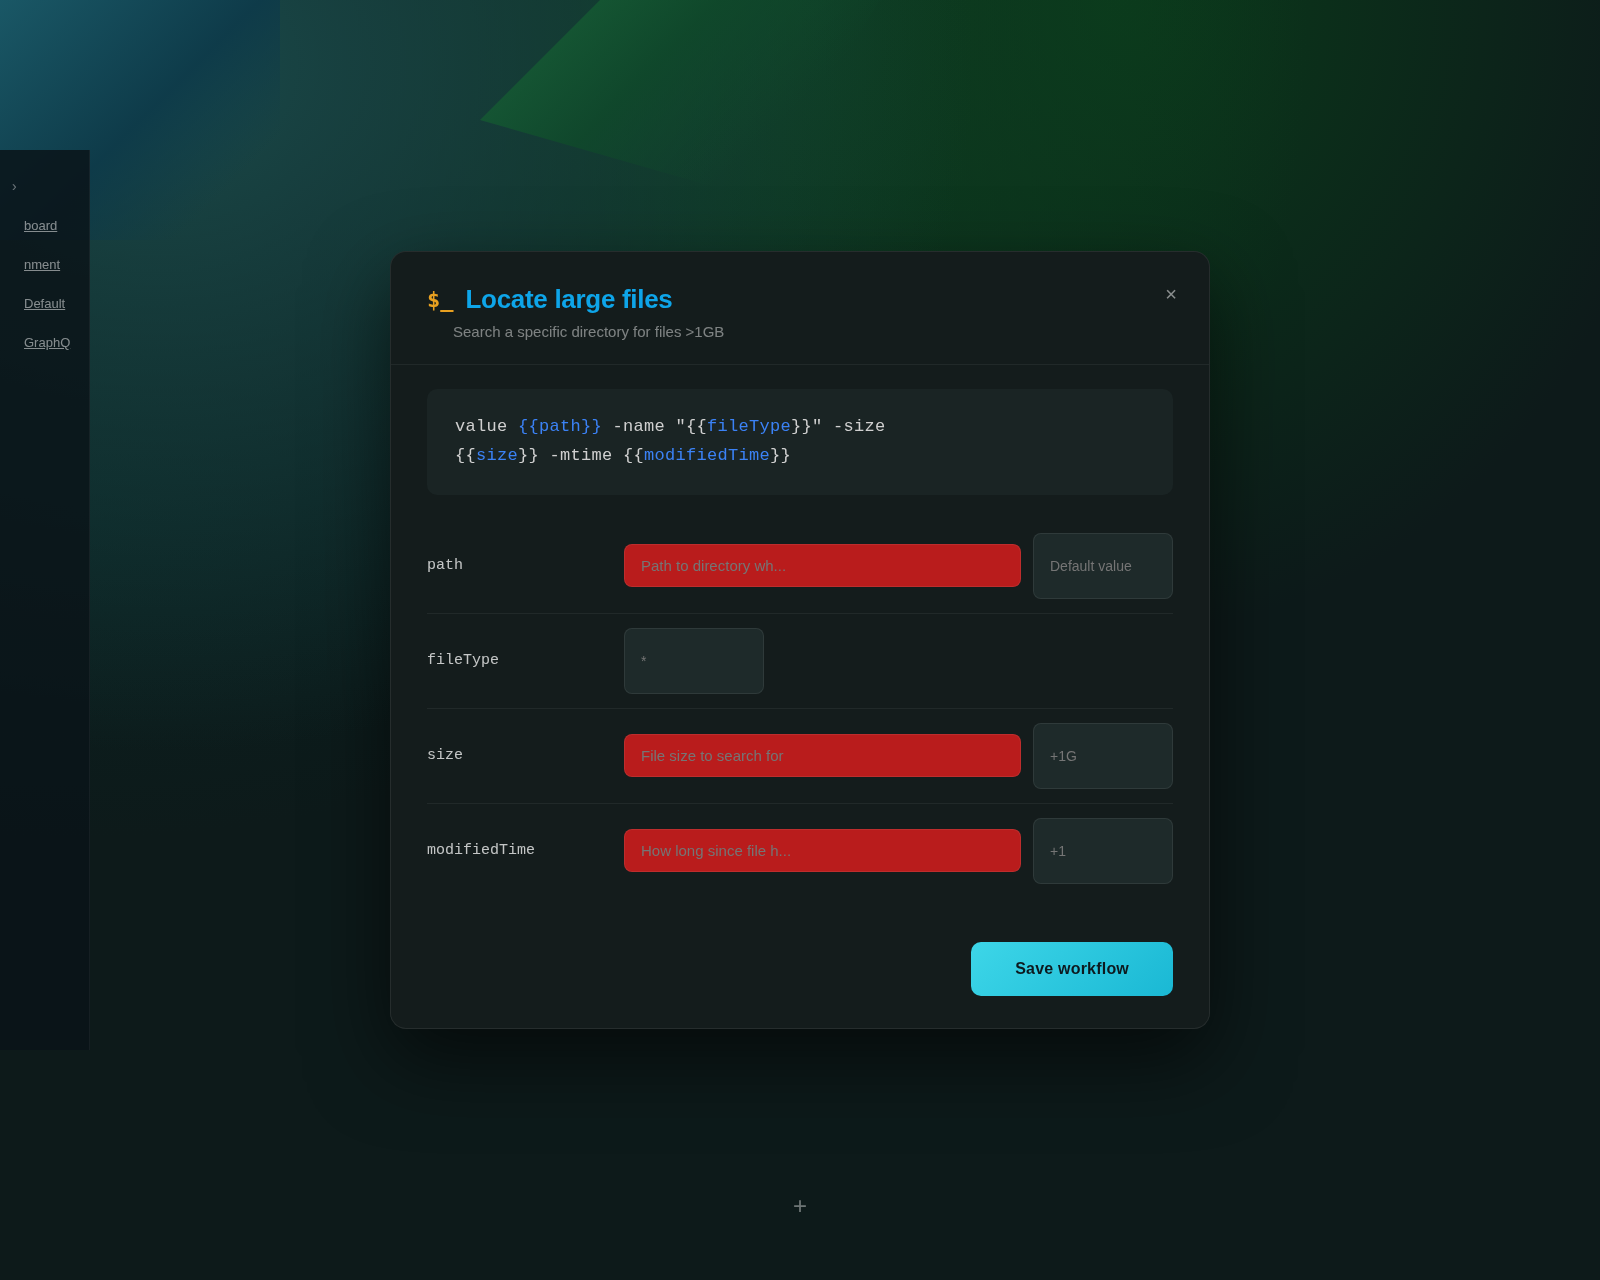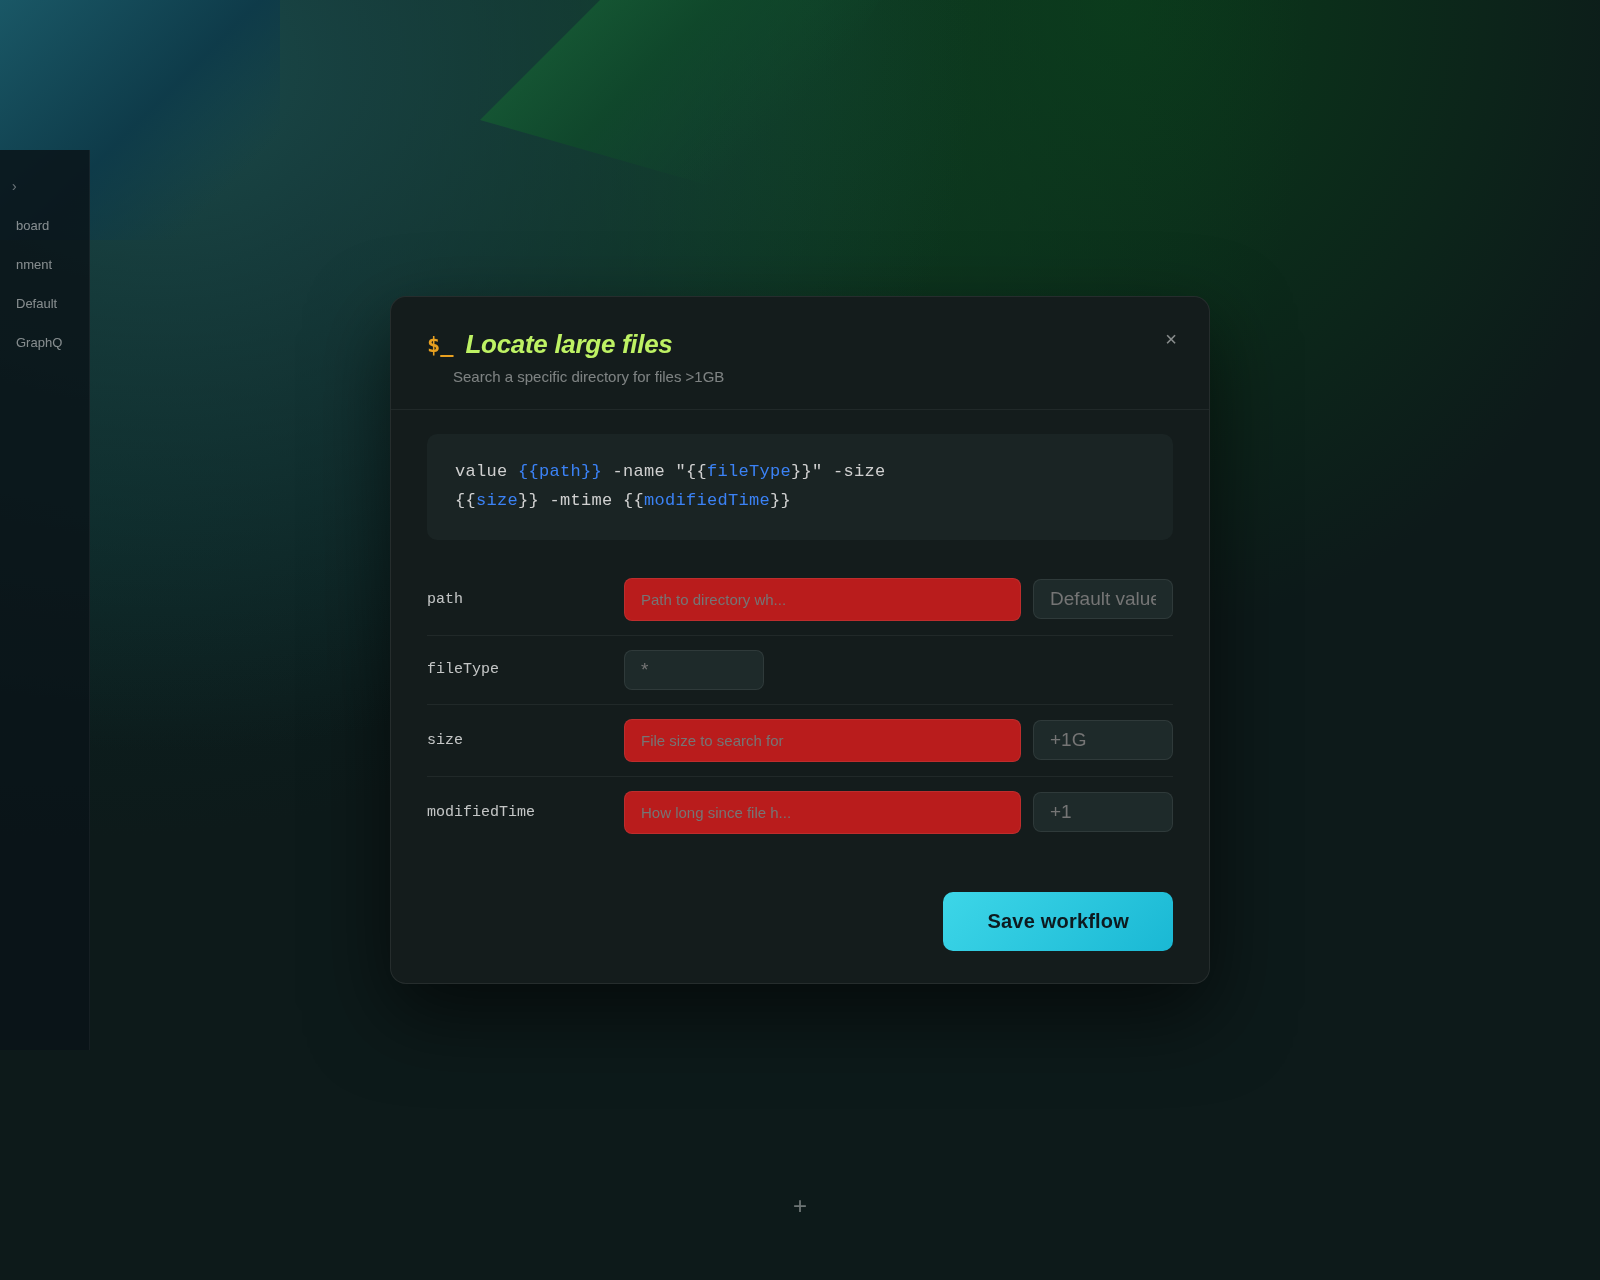--- a/index.html
+++ b/index.html
@@ -55,23 +55,24 @@
       border-right: 1px solid rgba(255,255,255,0.05);
       display: flex;
       flex-direction: column;
       padding: 20px 0;
       gap: 8px;
     }
 
     .sidebar-item-text {
       color: rgba(255,255,255,0.5);
       font-size: 13px;
-      padding: 8px 16px;
+      padding: 8px 24px;
       white-space: nowrap;
       overflow: hidden;
+      text-decoration: underline;
     }
 
     .sidebar-arrow {
       color: rgba(255,255,255,0.4);
       font-size: 14px;
       padding: 8px 12px;
     }
 
     .plus-button {
       position: absolute;
@@ -120,23 +121,22 @@
     .terminal-icon {
       color: #e8a020;
       font-size: 22px;
       font-family: monospace;
       font-weight: bold;
     }
 
     .modal-title {
       font-size: 26px;
       font-weight: 700;
-      color: #bef264;
+      color: #0ea5e9;
       letter-spacing: -0.3px;
-      font-style: italic;
     }
 
     .modal-subtitle {
       font-size: 15px;
       color: rgba(255,255,255,0.45);
       margin-left: 26px;
     }
 
     .close-btn {
       position: absolute;
@@ -203,40 +203,40 @@
       font-size: 15px;
       outline: none;
     }
 
     .param-default {
       width: 140px;
       flex-shrink: 0;
       background: #1e2a2a;
       border: 1px solid rgba(255,255,255,0.08);
       border-radius: 8px;
-      padding: 8px 16px;
+      padding: 24px 16px;
       color: rgba(255,255,255,0.55);
-      font-size: 19px;
+      font-size: 14px;
       outline: none;
     }
 
     
     .modal-footer {
       padding: 16px 36px 32px 36px;
       display: flex;
       justify-content: flex-end;
     }
 
     .save-btn {
       background: linear-gradient(135deg, #3dd6e8 0%, #1ab8d4 100%);
       color: #0d1a1f;
       border: none;
       border-radius: 10px;
       padding: 18px 44px;
-      font-size: 20px;
+      font-size: 16px;
       font-weight: 700;
       cursor: pointer;
       letter-spacing: 0.2px;
     }
   </style>
 </head>
 <body>
 
 <div class="bg-layer"></div>
 <div class="bg-teal-shape"></div>

